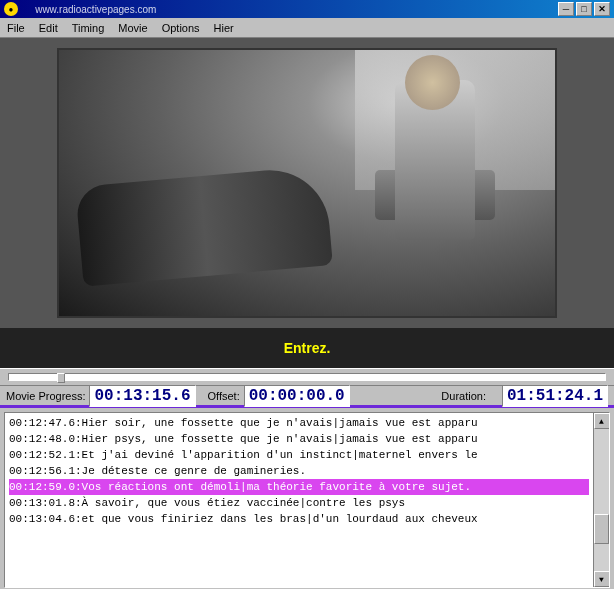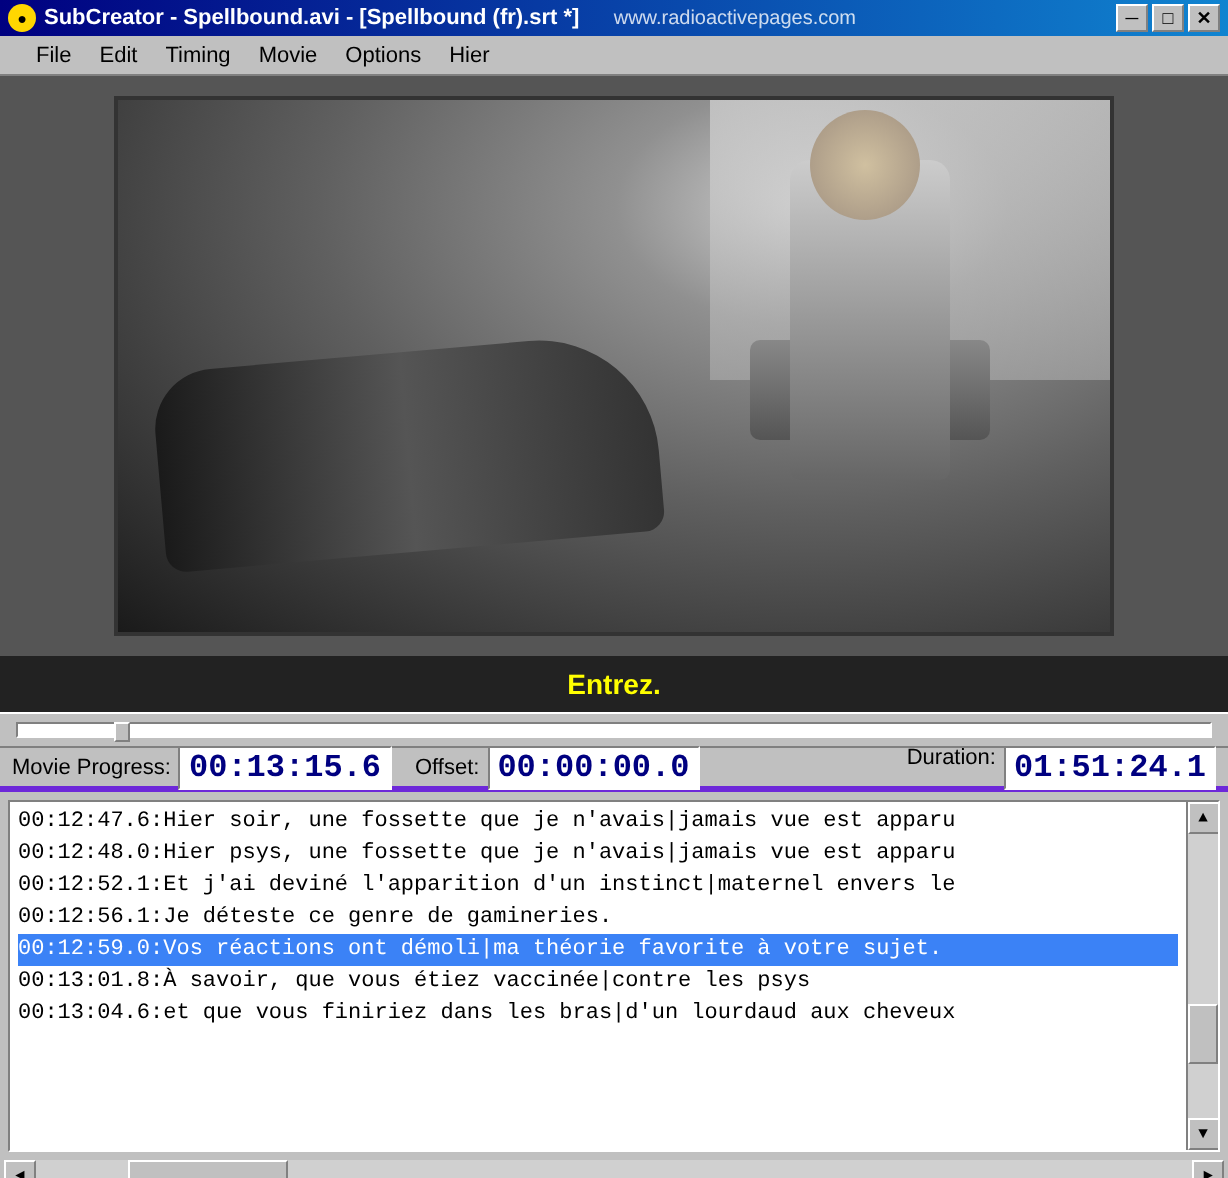--- a/index.html
+++ b/index.html
@@ -59,21 +59,21 @@
       cursor: pointer;
       color: #000;
     }
 
     
     #menu-bar {
       background: #c0c0c0;
       height: 20px;
       display: flex;
       align-items: center;
-      padding: 0 12px;
+      padding: 0 1px;
       border-bottom: 1px solid #808080;
       font-family: Arial, sans-serif;
       font-size: 11px;
       gap: 2px;
     }
     .menu-item {
       padding: 2px 6px;
       cursor: pointer;
     }
 
@@ -155,21 +155,21 @@
       right: 0;
       width: 200px;
       height: 140px;
       background: linear-gradient(to bottom, #e0e0e0, #b0b0b0);
       opacity: 0.6;
     }
 
     
     #subtitle-overlay {
       background: #222;
-      height: 28px;
+      height: 40px;
       display: flex;
       align-items: center;
       justify-content: center;
       font-size: 14px;
       font-family: Arial, sans-serif;
       font-weight: bold;
       color: #ffff00;
     }
 
     
@@ -223,21 +223,22 @@
       border-color: #808080 #ffffff #ffffff #808080;
       padding: 1px 4px;
       font-family: 'Courier New', monospace;
       font-size: 16px;
       color: #000080;
       font-weight: bold;
     }
     #duration-area {
       margin-left: auto;
       display: flex;
-      gap: 4px;
+      align-items: center;
+      gap: 16px;
     }
 
     
     #text-editor {
       background: #ffffff;
       border: 1px solid;
       border-color: #808080 #ffffff #ffffff #808080;
       margin: 4px;
       height: 176px;
       overflow: hidden;
@@ -251,21 +252,21 @@
       font-family: 'Courier New', monospace;
       font-size: 11px;
       line-height: 16px;
       color: #000;
     }
     .text-line {
       white-space: nowrap;
       overflow: hidden;
     }
     .text-line.highlighted {
-      background: #3b82f6;
+      background: #d946ef;
       color: #ffffff;
     }
     #scrollbar-v {
       width: 16px;
       background: #c0c0c0;
       border-left: 1px solid #808080;
       display: flex;
       flex-direction: column;
       align-items: center;
     }
@@ -334,21 +335,20 @@
       border: 1px solid;
       border-color: #ffffff #808080 #808080 #ffffff;
     }
   </style>
 </head>
 <body>
 
 <div id="title-bar">
   <div id="title-bar-left">
     <div id="title-bar-icon">●</div>
-    <span>SubCreator - Spellbound.avi - [Spellbound (fr).srt *]</span>
     &nbsp;&nbsp;&nbsp;
     <span style="font-size:10px; font-weight:normal; opacity:0.8;">www.radioactivepages.com</span>
   </div>
   <div id="title-bar-buttons">
     <div class="title-btn">─</div>
     <div class="title-btn">□</div>
     <div class="title-btn">✕</div>
   </div>
 </div>
 

